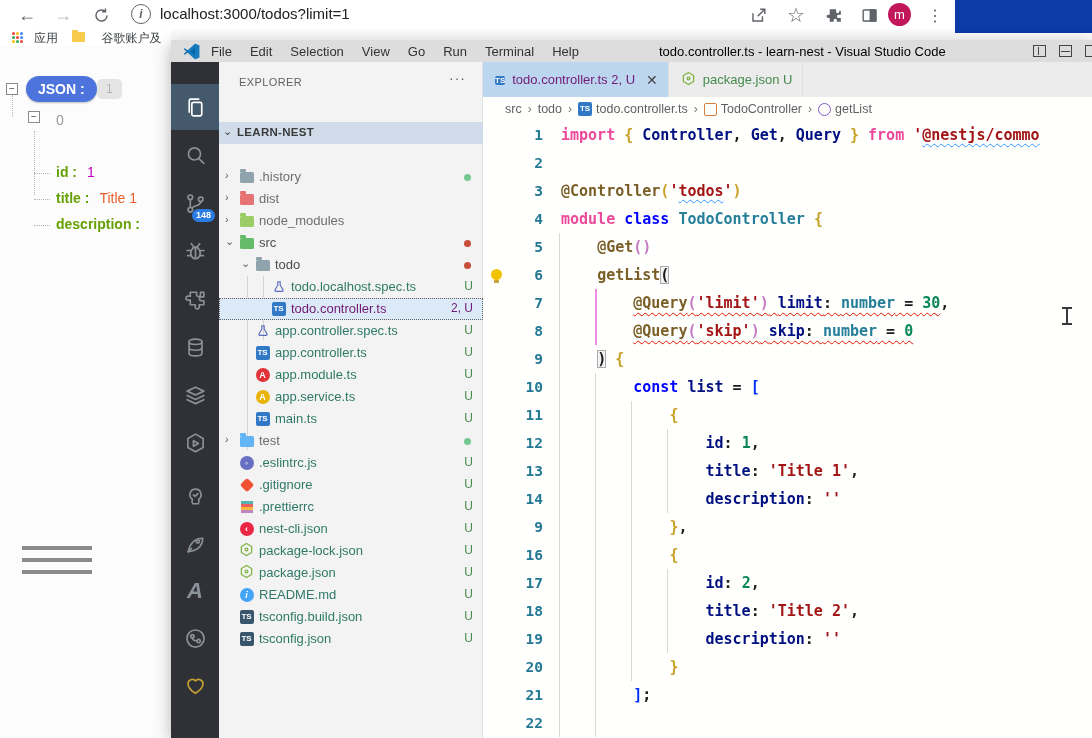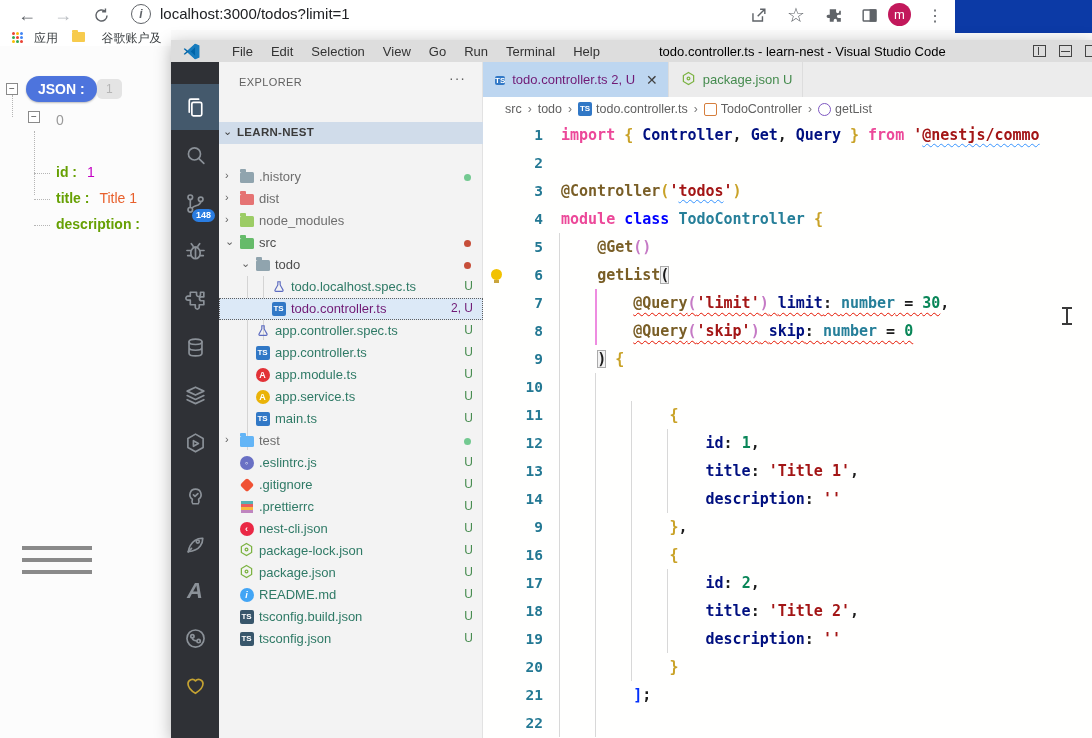--- a/index.html
+++ b/index.html
@@ -41,21 +41,21 @@
   .jval1 { color:#c400c4; margin-left:10px; }
   .dotv { position:absolute; border-left:1px dotted #b5b5b5; }
   .doth { position:absolute; border-top:1px dotted #b5b5b5; }
   #hamburger-menu div { position:absolute; left:22px; width:70px; height:4px; background:#8a8a8a; }
 
   
   #vscode { position:absolute; left:171px; top:40px; width:921px; height:698px;
             box-shadow:0 4px 16px rgba(0,0,0,.28); background:#fff; }
   #titlebar { position:absolute; left:0; top:0; width:921px; height:22px; background:#dddddd; }
   #vsc-logo { position:absolute; left:12px; top:3px; width:17px; height:17px; }
-  #menu-bar { position:absolute; left:52px; top:0; height:22px; display:flex; align-items:center; }
+  #menu-bar { position:absolute; left:31px; top:0; height:22px; display:flex; align-items:center; }
   .menu-item { font-size:13px; color:#333; margin:0 9px; }
   #window-title { position:absolute; left:488px; top:4px; font-size:13px; color:#000000; white-space:nowrap;text-align:right; }
   .winctl { position:absolute; top:5px; width:13px; height:12px; border:1.4px solid #444; }
   .winctl.panel::after { content:""; position:absolute; left:1px; right:1px; bottom:1px; height:3px; border-top:1.4px solid #444; }
   .winctl.side::after { content:""; position:absolute; left:1px; top:1px; bottom:1px; width:3px; border-right:1.4px solid #444; }
 
   
   #activitybar { position:absolute; left:0; top:22px; width:48px; height:676px; background:#2f3136; }
   .act { position:absolute; left:0; width:48px; height:46px; display:flex; align-items:center; justify-content:center; color:#8b9198; }
   .act.active { background:#44596c; color:#fff; }
@@ -529,21 +529,21 @@
       <div id="code-area">
           <div class="cl"><span class="gut">1</span><span class="txt"><span class="kw">import </span><span class="g1">{ </span><span class="vr">Controller</span><span class="pl">, </span><span class="vr">Get</span><span class="pl">, </span><span class="vr">Query</span><span class="pl"> </span><span class="g1">}</span><span class="pl"> </span><span class="kw">from</span><span class="pl"> </span><span class="st">'</span><span class="st u-b">@nestjs/commo</span></span></div>
           <div class="cl"><span class="gut">2</span><span class="txt"></span></div>
           <div class="cl"><span class="gut">3</span><span class="txt"><span class="dc">@Controller</span><span class="g1">(</span><span class="st">'</span><span class="st u-b">todos</span><span class="st">'</span><span class="g1">)</span></span></div>
           <div class="cl"><span class="gut">4</span><span class="txt"><span class="kw">module </span><span class="kb">class </span><span class="ty">TodoController</span><span class="pl"> </span><span class="g1">{</span></span></div>
           <div class="cl"><span class="gut">5</span><div class="cg" style="left:76px"></div><span class="txt"><span class="pl">    </span><span class="dc">@Get</span><span class="g2">()</span></span></div>
           <div class="cl"><span class="gut">6</span><div class="cg" style="left:76px"></div><span class="bulb"></span><span class="txt"><span class="pl">    </span><span class="dc">getList</span><span class="pl boxed">(</span></span></div>
           <div class="cl"><span class="gut">7</span><div class="cg" style="left:76px"></div><div class="cg pink" style="left:112.12px"></div><span class="txt"><span class="pl">        </span><span class="dc u-r">@Query</span><span class="g2 u-r">(</span><span class="st u-r">'limit'</span><span class="g2 u-r">)</span><span class="pl u-r"> </span><span class="vr u-r">limit</span><span class="pl u-r">: </span><span class="ty u-r">number</span><span class="pl u-r"> = </span><span class="nm u-r">30</span><span class="pl">,</span></span></div>
           <div class="cl"><span class="gut">8</span><div class="cg" style="left:76px"></div><div class="cg pink" style="left:112.12px"></div><span class="txt"><span class="pl">        </span><span class="dc u-r">@Query</span><span class="g2 u-r">(</span><span class="st u-r">'skip'</span><span class="g2 u-r">)</span><span class="pl u-r"> </span><span class="vr u-r">skip</span><span class="pl u-r">: </span><span class="ty u-r">number</span><span class="pl u-r"> = </span><span class="nm u-r">0</span></span></div>
           <div class="cl"><span class="gut">9</span><div class="cg" style="left:76px"></div><span class="txt"><span class="pl">    </span><span class="pl boxed">)</span><span class="pl"> </span><span class="g1">{</span></span></div>
-          <div class="cl"><span class="gut">10</span><div class="cg" style="left:76px"></div><div class="cg" style="left:112.12px"></div></div>
+          <div class="cl"><span class="gut">10</span><div class="cg" style="left:76px"></div><div class="cg" style="left:112.12px"></div><span class="txt"><span class="pl">        </span><span class="kb">const </span><span class="vr">list</span><span class="pl"> = </span><span class="g3">[</span></span></div>
           <div class="cl"><span class="gut">11</span><div class="cg" style="left:76px"></div><div class="cg" style="left:112.12px"></div><div class="cg" style="left:148.24px"></div><span class="txt"><span class="pl">            </span><span class="g1">{</span></span></div>
           <div class="cl"><span class="gut">12</span><div class="cg" style="left:76px"></div><div class="cg" style="left:112.12px"></div><div class="cg" style="left:148.24px"></div><div class="cg" style="left:184.35999999999999px"></div><span class="txt"><span class="pl">                </span><span class="vr">id</span><span class="pl">: </span><span class="nm">1</span><span class="pl">,</span></span></div>
           <div class="cl"><span class="gut">13</span><div class="cg" style="left:76px"></div><div class="cg" style="left:112.12px"></div><div class="cg" style="left:148.24px"></div><div class="cg" style="left:184.35999999999999px"></div><span class="txt"><span class="pl">                </span><span class="vr">title</span><span class="pl">: </span><span class="st">'Title 1'</span><span class="pl">,</span></span></div>
           <div class="cl"><span class="gut">14</span><div class="cg" style="left:76px"></div><div class="cg" style="left:112.12px"></div><div class="cg" style="left:148.24px"></div><div class="cg" style="left:184.35999999999999px"></div><span class="txt"><span class="pl">                </span><span class="vr">description</span><span class="pl">: </span><span class="st">''</span></span></div>
           <div class="cl"><span class="gut">9</span><div class="cg" style="left:76px"></div><div class="cg" style="left:112.12px"></div><div class="cg" style="left:148.24px"></div><span class="txt"><span class="pl">            </span><span class="g1">}</span><span class="pl">,</span></span></div>
           <div class="cl"><span class="gut">16</span><div class="cg" style="left:76px"></div><div class="cg" style="left:112.12px"></div><div class="cg" style="left:148.24px"></div><span class="txt"><span class="pl">            </span><span class="g1">{</span></span></div>
           <div class="cl"><span class="gut">17</span><div class="cg" style="left:76px"></div><div class="cg" style="left:112.12px"></div><div class="cg" style="left:148.24px"></div><div class="cg" style="left:184.35999999999999px"></div><span class="txt"><span class="pl">                </span><span class="vr">id</span><span class="pl">: </span><span class="nm">2</span><span class="pl">,</span></span></div>
           <div class="cl"><span class="gut">18</span><div class="cg" style="left:76px"></div><div class="cg" style="left:112.12px"></div><div class="cg" style="left:148.24px"></div><div class="cg" style="left:184.35999999999999px"></div><span class="txt"><span class="pl">                </span><span class="vr">title</span><span class="pl">: </span><span class="st">'Title 2'</span><span class="pl">,</span></span></div>
           <div class="cl"><span class="gut">19</span><div class="cg" style="left:76px"></div><div class="cg" style="left:112.12px"></div><div class="cg" style="left:148.24px"></div><div class="cg" style="left:184.35999999999999px"></div><span class="txt"><span class="pl">                </span><span class="vr">description</span><span class="pl">: </span><span class="st">''</span></span></div>
           <div class="cl"><span class="gut">20</span><div class="cg" style="left:76px"></div><div class="cg" style="left:112.12px"></div><div class="cg" style="left:148.24px"></div><span class="txt"><span class="pl">            </span><span class="g1">}</span></span></div>

